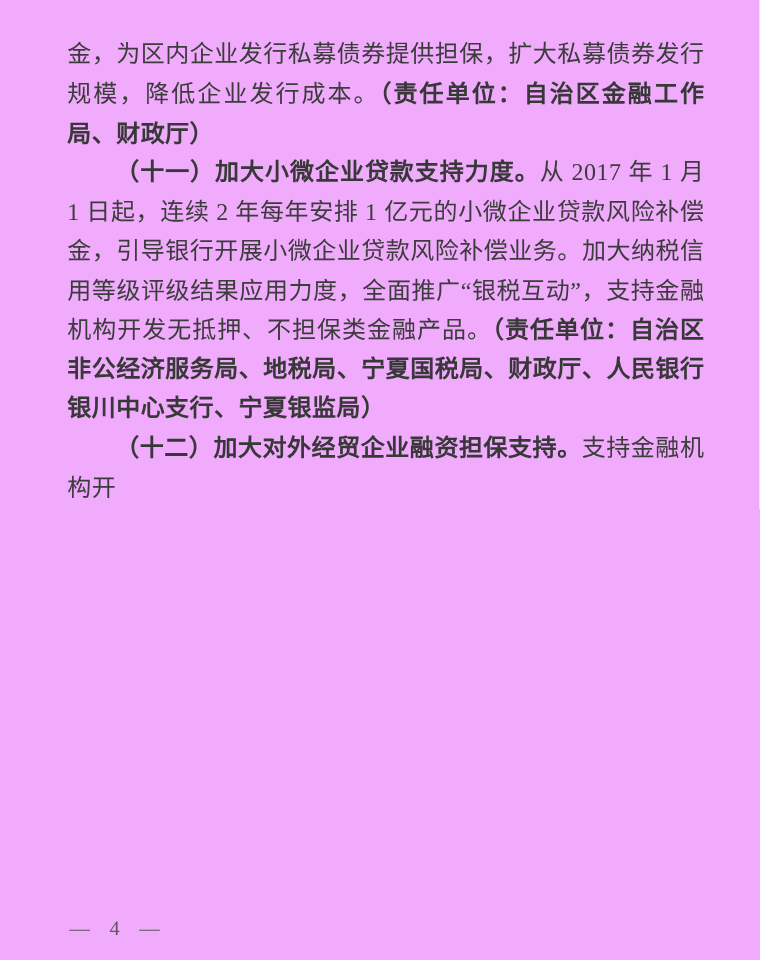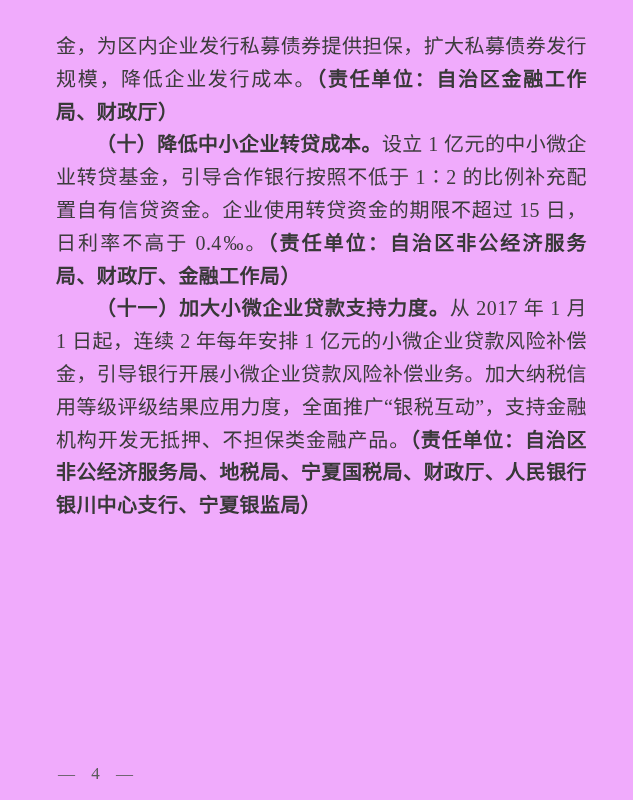--- a/index.html
+++ b/index.html
@@ -57,21 +57,21 @@
 </style>
 </head>
 <body>
 
 <div class="page">
   <div class="content">
 
     <p class="para no-indent"><span class="body-text">金，为区内企业发行私募债券提供担保，扩大私募债券发行规模，降低企业发行成本。</span><span class="duty-text">（责任单位：自治区金融工作局、财政厅）</span></p>
 
 
-    <p class="para"><span class="heading-text">（十）降低中小企业转贷成本。</span><span class="body-text">设立 1 亿元的中小微企业转贷基金，引导合作银行按照不低于 1∶2 的比例补充配置自有信贷资金。企业使用转贷资金的期限不超过 15 日，日利率不高于 0.4‰。</span><span class="duty-text">（责任单位：自治区非公经济服务局、财政厅、金融工作局）</span></p>
 
     <p class="para"><span class="heading-text">（十一）加大小微企业贷款支持力度。</span><span class="body-text">从 2017 年 1 月 1 日起，连续 2 年每年安排 1 亿元的小微企业贷款风险补偿金，引导银行开展小微企业贷款风险补偿业务。加大纳税信用等级评级结果应用力度，全面推广“银税互动”，支持金融机构开发无抵押、不担保类金融产品。</span><span class="duty-text">（责任单位：自治区非公经济服务局、地税局、宁夏国税局、财政厅、人民银行银川中心支行、宁夏银监局）</span></p>
 
+    <p class="para"><span class="heading-text">（十二）加大对外经贸企业融资担保支持。</span><span class="body-text">支持金融机构开</span></p>
 
   </div>
 
   <div class="footer">— 4 —</div>
 </div>
 
 </body></html>

